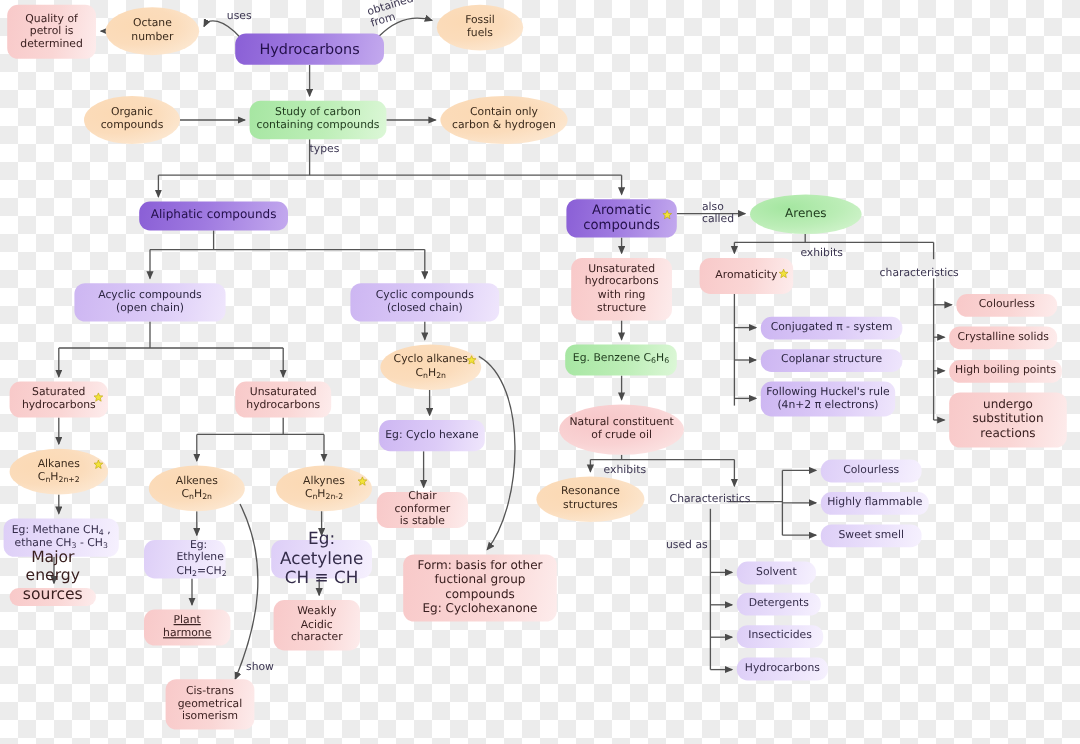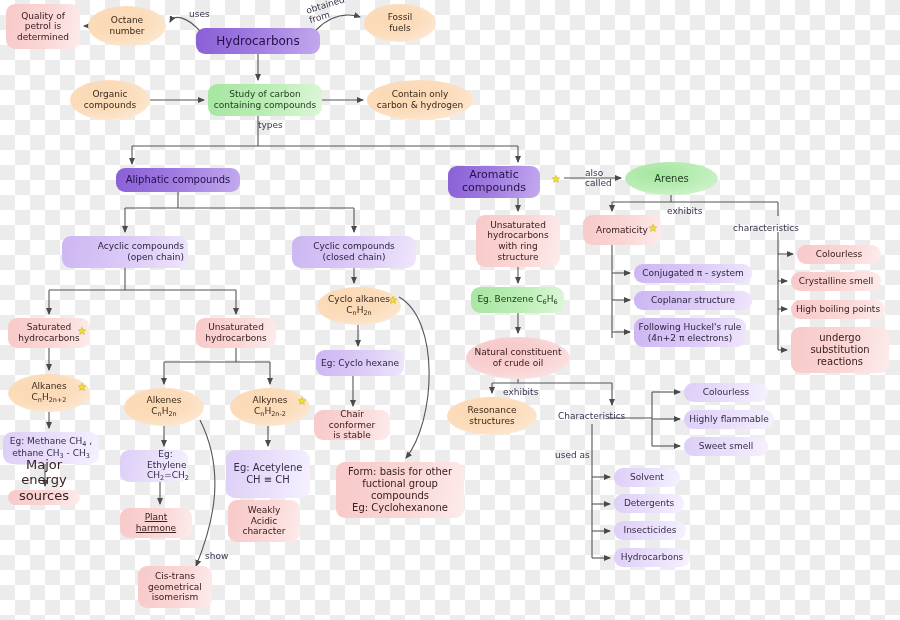--- a/index.html
+++ b/index.html
@@ -217,30 +217,30 @@
     </div>
     <div class="node rect c-green" style="left: 208px; top: 84px; width: 114px; height: 32px; font-size: 9px;">
       <span class="txt">Study of carbon<br>containing compounds</span>
     </div>
     <div class="node ell c-orange" style="left: 367px; top: 80px; width: 106px; height: 40px; font-size: 9px;">
       <span class="txt">Contain only<br>carbon &amp; hydrogen</span>
     </div>
     <div class="node rect c-purple-strong" style="left: 116px; top: 168px; width: 124px; height: 24px; font-size: 10px;">
       <span class="txt">Aliphatic compounds</span>
     </div>
-    <div class="node rect c-purple-strong" style="left: 448px; top: 166px; width: 92px; height: 32px; font-size: 11px;">
+    <div class="node rect c-purple-strong" style="left: 472px; top: 166px; width: 92px; height: 32px; font-size: 11px;">
       <span class="txt">Aromatic<br>compounds</span>
     </div>
     <div class="star" style="left: 552px; top: 168px;"><svg viewBox="0 0 10 10" width="8" height="8">
         <polygon points="5,0.4 6.3,3.5 9.6,3.7 7.1,5.9 7.9,9.2 5,7.4 2.1,9.2 2.9,5.9 0.4,3.7 3.7,3.5" fill="#f2e23a" stroke="#b9a400" stroke-width="0.6"></polygon>
       </svg></div>
     <div class="node ell c-green-ell" style="left: 625px; top: 162px; width: 93px; height: 33px; font-size: 10px;">
       <span class="txt">Arenes</span>
     </div>
-    <div class="node rect c-purple" style="left: 62px; top: 236px; width: 126px; height: 32px; font-size: 9px; text-align: right;">
+    <div class="node rect c-purple" style="left: 62px; top: 236px; width: 126px; height: 32px; font-size: 9px;">
       <span class="txt">Acyclic compounds<br>(open chain)</span>
     </div>
     <div class="node rect c-purple" style="left: 292px; top: 236px; width: 124px; height: 32px; font-size: 9px;">
       <span class="txt">Cyclic compounds<br>(closed chain)</span>
     </div>
     <div class="node rect c-pink" style="left: 476px; top: 215px; width: 84px; height: 52px; font-size: 9px;">
       <span class="txt">Unsaturated<br>hydrocarbons<br>with ring<br>structure</span>
     </div>
     <div class="node rect c-pink" style="left: 583px; top: 215px; width: 78px; height: 30px; font-size: 9px;">
       <span class="txt">Aromaticity</span>
@@ -272,21 +272,21 @@
     <div class="node rect c-purple" style="left: 634px; top: 291px; width: 118px; height: 19px; font-size: 9px;">
       <span class="txt">Coplanar structure</span>
     </div>
     <div class="node rect c-purple" style="left: 634px; top: 318px; width: 112px; height: 29px; font-size: 9px;">
       <span class="txt">Following Huckel's rule<br>(4n+2 π electrons)</span>
     </div>
     <div class="node rect c-pink" style="left: 797px; top: 245px; width: 84px; height: 19px; font-size: 9px;">
       <span class="txt">Colourless</span>
     </div>
     <div class="node rect c-pink" style="left: 791px; top: 272px; width: 90px; height: 19px; font-size: 9px;">
-      <span class="txt">Crystalline smell</span>
+      <span class="txt">Crystalline solids</span>
     </div>
     <div class="node rect c-pink" style="left: 791px; top: 300px; width: 94px; height: 19px; font-size: 9px;">
       <span class="txt">High boiling points</span>
     </div>
     <div class="node rect c-pink" style="left: 791px; top: 327px; width: 98px; height: 46px; font-size: 10px;">
       <span class="txt">undergo<br>substitution<br>reactions</span>
     </div>
     <div class="node ell c-orange" style="left: 8px; top: 374px; width: 82px; height: 38px; font-size: 9px;">
       <span class="txt">Alkanes<br>C<sub>n</sub>H<sub>2n+2</sub></span>
     </div>
@@ -313,21 +313,21 @@
     </div>
     <div class="node ell c-orange" style="left: 447px; top: 397px; width: 90px; height: 38px; font-size: 9px;">
       <span class="txt">Resonance<br>structures</span>
     </div>
     <div class="node rect c-purple-soft" style="left: 3px; top: 432px; width: 96px; height: 32px; font-size: 9px;">
       <span class="txt">Eg: Methane CH<sub>4</sub> ,<br>ethane CH<sub>3</sub> - CH<sub>3</sub></span>
     </div>
     <div class="node rect c-purple-soft" style="left: 120px; top: 450px; width: 68px; height: 32px; font-size: 9px; padding-left: 27px;">
       <span class="txt">Eg: Ethylene<br>CH<sub>2</sub>=CH<sub>2</sub></span>
     </div>
-    <div class="node rect c-purple-soft" style="left: 226px; top: 450px; width: 84px; height: 48px; font-size: 10px;">
+    <div class="node rect c-purple-soft" style="left: 226px; top: 450px; width: 84px; height: 32px; font-size: 14px;">
       <span class="txt">Eg: Acetylene<br>CH ≡ CH</span>
     </div>
     <div class="node rect c-pink" style="left: 336px; top: 462px; width: 128px; height: 56px; font-size: 10px;">
       <span class="txt">Form: basis for other<br>fuctional group<br>compounds<br>Eg: Cyclohexanone</span>
     </div>
     <div class="node rect c-purple-soft" style="left: 684px; top: 383px; width: 84px; height: 19px; font-size: 9px;">
       <span class="txt">Colourless</span>
     </div>
     <div class="node rect c-purple-soft" style="left: 684px; top: 410px; width: 90px; height: 19px; font-size: 9px;">
       <span class="txt">Highly flammable</span>

